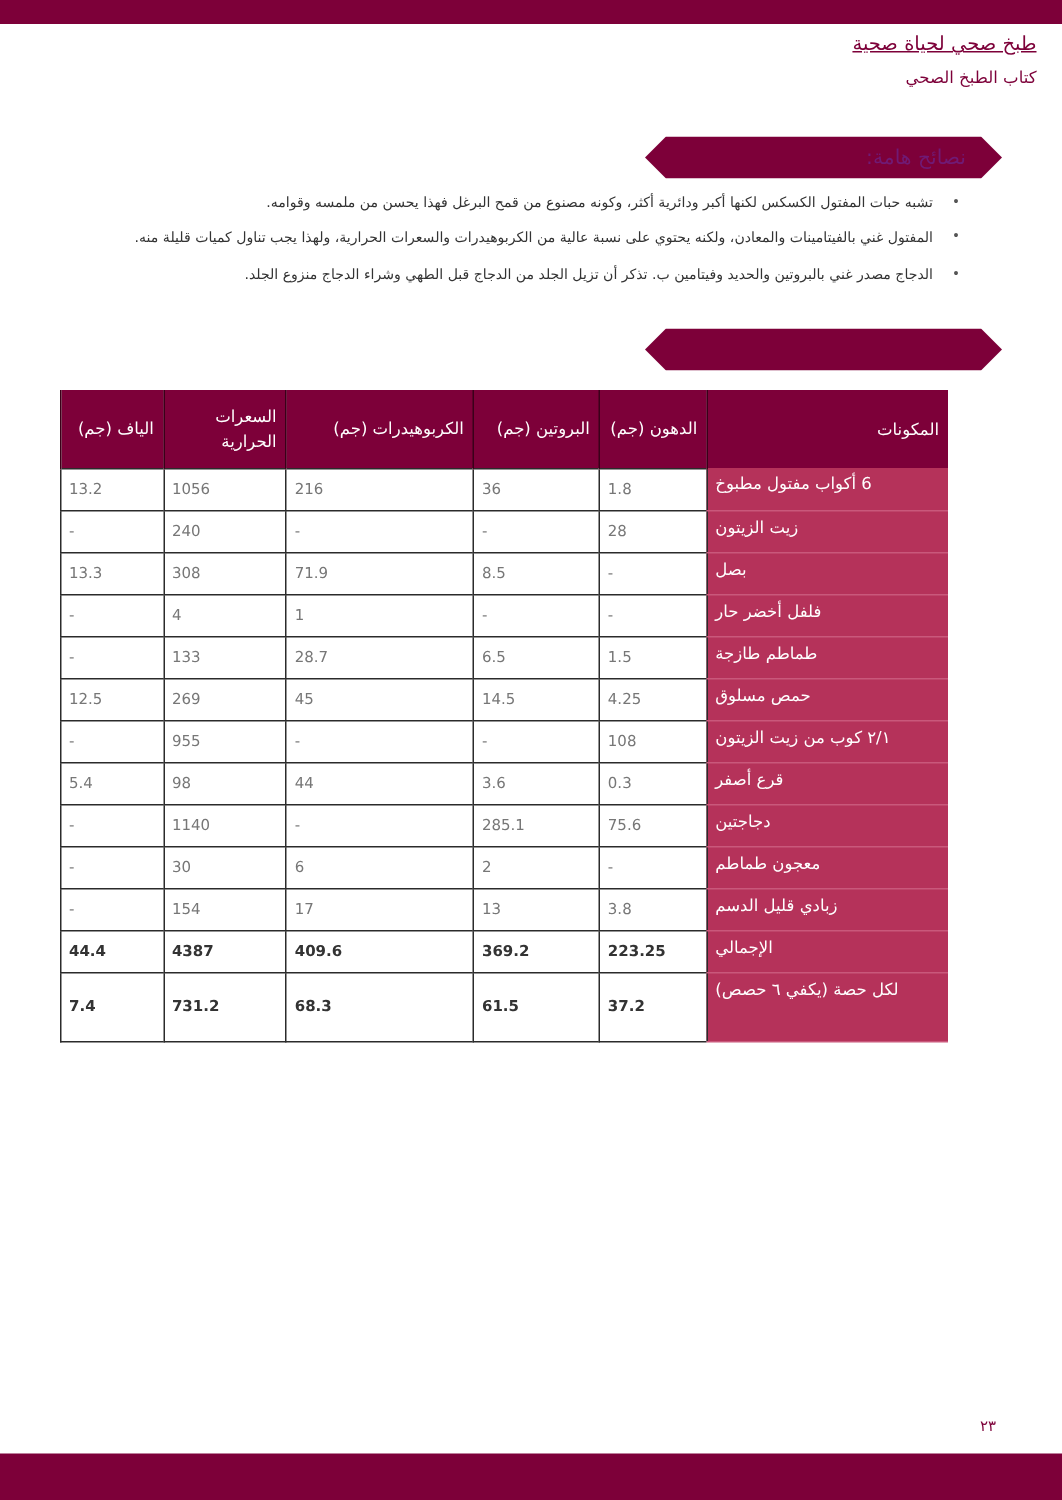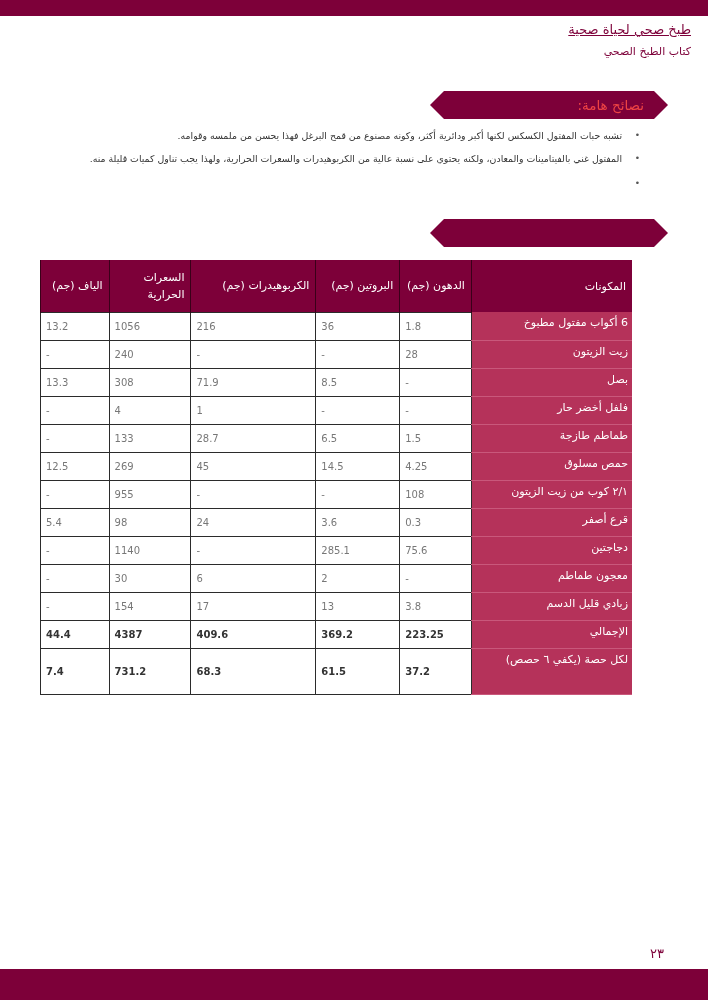--- a/index.html
+++ b/index.html
@@ -8,41 +8,41 @@
 
     .top-bar { position: absolute; top: 0; left: 0; width: 708px; height: 16px; background: #7d0039; }
     .bottom-bar { position: absolute; bottom: 0; left: 0; width: 708px; height: 31px; background: #7d0039; }
 
     .header-titles { position: absolute; top: 19px; right: 17px; text-align: right; color: #7d0039; }
     .header-titles .t1 { font-size: 13px; line-height: 22px; text-decoration: underline; }
     .header-titles .t2 { font-size: 11px; line-height: 22px; }
 
     .banner { position: absolute; right: 40px; width: 238px; height: 28px; }
     .banner svg { position: absolute; top: 0; left: 0; }
-    .banner .label { position: absolute; right: 24px; top: 0; height: 28px; line-height: 28px; color: #ef4444; font-size: 13.5px; white-space: nowrap; }
+    .banner .label { position: absolute; right: 24px; top: 0; height: 28px; line-height: 28px; color: #701a75; font-size: 13.5px; white-space: nowrap; }
     .banner-tips { top: 91px; }
     .banner-nutri { top: 219px; }
 
     .tips { position: absolute; top: 124px; right: 68px; width: 600px; list-style: none; font-size: 9.4px; color: #333; line-height: 23px; }
     .tips li { position: relative; padding-right: 18px; text-align: justify; }
     .tips li .bullet { position: absolute; right: 0; top: 0; color: #555; font-size: 9px; }
     .tips li.t3 { margin-top: 2px; }
 
     table.nutri { position: absolute; top: 260px; left: 40px; width: 592px; border-collapse: collapse; direction: rtl; font-size: 10px; }
     table.nutri th { background: #7d0039; color: #fff; font-weight: normal; font-size: 11px; text-align: right; padding: 4px 6px; height: 52px; border-left: 1px solid #3a0019; line-height: 17px; vertical-align: middle; }
     table.nutri th.ing { width: 157px; padding-right: 6px; }
     table.nutri td { border: 1px solid #2b2b2b; text-align: left; padding: 0 5px; height: 28px; color: #777; font-size: 10px; }
-    table.nutri td.name { background: #b5325a; color: #fff; text-align: right; font-size: 11px; border: none; border-bottom: 1px solid #c9587b; padding-right: 4px; vertical-align: top; padding-top: 4px; }
+    table.nutri td.name { background: #b5325a; color: #fff; text-align: left; font-size: 11px; border: none; border-bottom: 1px solid #c9587b; padding-right: 4px; vertical-align: top; padding-top: 4px; }
     table.nutri tr.bold td { color: #333; font-weight: bold; }
     table.nutri tr.bold td.name { color: #fff; font-weight: normal; }
     table.nutri tr.per td { height: 46px; }
     table.nutri tr.per td.name { vertical-align: top; padding-top: 4px; }
     .col-fiber { width: 67px; margin-top: 31px; } .col-cal { width: 80px; } .col-carb { width: 122px; } .col-pro { width: 82px; } .col-fat { width: 70px; margin-left: 40px; }
 
-    .page-number { position: absolute; top: 946px; right: 44px; color: #7d0039; font-size: 13px; }
+    .page-number { position: absolute; top: 946px; right: 44px; color: #7d0039; font-size: 10px; }
   </style>
 </head>
 <body>
 
 <div class="top-bar"></div>
 
 <div class="header-titles">
   <div class="t1">طبخ صحي لحياة صحية</div>
   <div class="t2">كتاب الطبخ الصحي</div>
 </div>
@@ -50,21 +50,21 @@
 <div class="banner banner-tips">
   <svg width="238" height="28" viewBox="0 0 238 28">
     <polygon points="14,0 224,0 238,14 224,28 14,28 0,14" fill="#7d0039"></polygon>
   </svg>
   <span class="label">نصائح هامة:</span>
 </div>
 
 <ul class="tips">
   <li><span class="bullet">•</span><span>تشبه حبات المفتول الكسكس لكنها أكبر ودائرية أكثر، وكونه مصنوع من قمح البرغل فهذا يحسن من ملمسه وقوامه.</span></li>
   <li><span class="bullet">•</span><span>المفتول غني بالفيتامينات والمعادن، ولكنه يحتوي على نسبة عالية من الكربوهيدرات والسعرات الحرارية، ولهذا يجب تناول كميات قليلة منه.</span></li>
-  <li class="t3"><span class="bullet">•</span></li>
+  <li class="t3"><span class="bullet">•</span><span>الدجاج مصدر غني بالبروتين والحديد وفيتامين ب. تذكر أن تزيل الجلد من الدجاج قبل الطهي وشراء الدجاج منزوع الجلد.</span></li>
 </ul>
 
 <div class="banner banner-nutri">
   <svg width="238" height="28" viewBox="0 0 238 28">
     <polygon points="14,0 224,0 238,14 224,28 14,28 0,14" fill="#7d0039"></polygon>
   </svg>
 </div>
 
 <table class="nutri">
   <thead>
@@ -131,21 +131,21 @@
         <td>108</td>
         <td>-</td>
         <td>-</td>
         <td>955</td>
         <td>-</td>
       </tr>
       <tr>
         <td class="name">قرع أصفر</td>
         <td>0.3</td>
         <td>3.6</td>
-        <td>24</td>
+        <td>44</td>
         <td>98</td>
         <td>5.4</td>
       </tr>
       <tr>
         <td class="name">دجاجتين</td>
         <td>75.6</td>
         <td>285.1</td>
         <td>-</td>
         <td>1140</td>
         <td>-</td>

